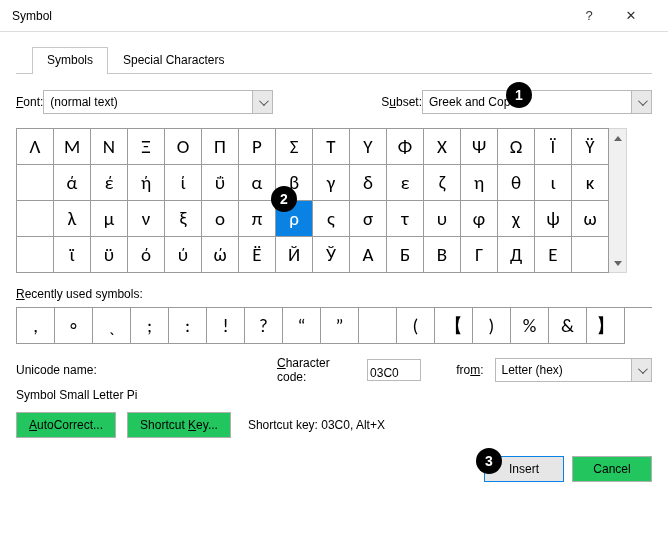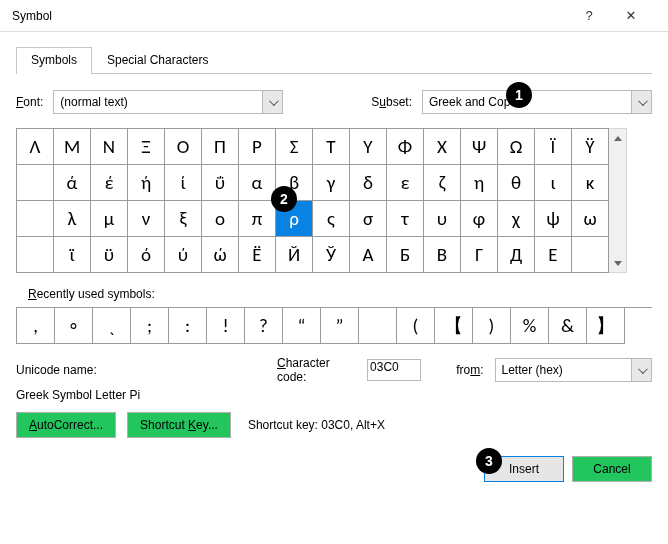--- a/index.html
+++ b/index.html
@@ -43,26 +43,27 @@
     border: 1px solid transparent;
     border-bottom: none;
     position: relative;
     top: 1px;
     font-size: 12px;
     color: #000;
   }
   .tab.active {
     border-color: #c7c7c7;
     background: #fff;
+    margin-left: 16px;
   }
   .row {
     display: flex;
     align-items: center;
     margin-top: 16px;
-    gap: 10px;
+    gap: 0;
     position: relative;
   }
   .label u { text-decoration: underline; }
   .combo {
     display: flex;
     align-items: center;
     border: 1px solid #b9b9b9;
     height: 24px;
     background: #fff;
   }
@@ -123,21 +124,21 @@
     align-items: center;
     justify-content: center;
   }
   .scrolltrack { flex: 1; background: #f0f0f0; }
   .arrow-up::before {
     content:"";border-left:4px solid transparent;border-right:4px solid transparent;border-bottom:5px solid #666;
   }
   .arrow-down::before {
     content:"";border-left:4px solid transparent;border-right:4px solid transparent;border-top:5px solid #666;
   }
-  .section-label { margin-top: 14px; font-size: 12px; margin-left: 12px; }
+  .section-label { margin-top: 14px; font-size: 12px; }
   .recentgrid {
     display: grid;
     grid-template-columns: repeat(16, 38px);
     grid-auto-rows: 36px;
     border-top: 1px solid #9b9b9b;
     border-left: 1px solid #9b9b9b;
     margin-top: 6px;
   }
   .recentcell {
     border-right: 1px solid #9b9b9b;
@@ -153,21 +154,21 @@
     align-items: center;
     margin-top: 12px;
     gap: 11px;
   }
   .textinput {
     border: 1px solid #b9b9b9;
     height: 22px;
     padding: 0 2px;
     font-size: 12px;
     background:#fff;
-    display:flex;align-items:flex-start;
+    display:flex;align-items:flex-end;
   }
   .btn {
     height: 26px;
     border: 1px solid #b0b0b0;
     background: #22c55e;
     padding: 0 12px;
     font-size: 12px;
     display: inline-flex;
     align-items: center;
     justify-content: center;
@@ -343,21 +344,21 @@
     <span style="width:14px"></span>
     <span class="label">fro<u>m</u>:</span>
     <div class="combo" style="width:170px">
       <span class="val">Letter (hex)</span>
       <div class="drop">
           <span class="chev"></span>
         </div>
     </div>
   </div>
 
-  <div style="margin-top:4px">Greek Symbol Letter Pi</div>
+  <div style="margin-top:4px">Symbol Small Letter Pi</div>
 
   <div class="info-row" style="margin-top:10px">
     <div class="btn">
         <span><u>A</u>utoCorrect...</span>
       </div>
     <div class="btn">
         <span>Shortcut <u>K</u>ey...</span>
       </div>
     <span style="margin-left:6px">Shortcut key: 03C0, Alt+X</span>
   </div>

